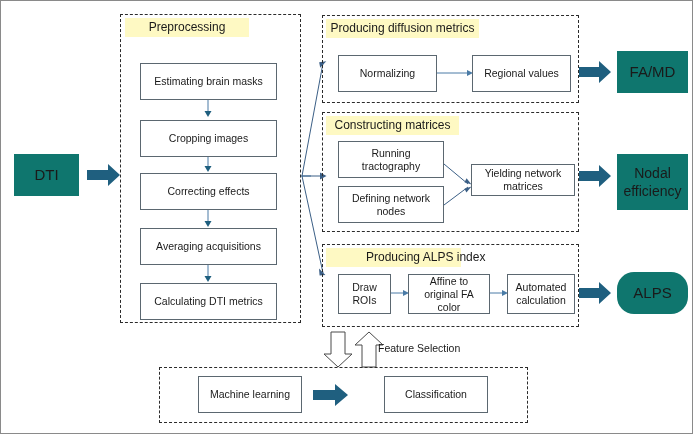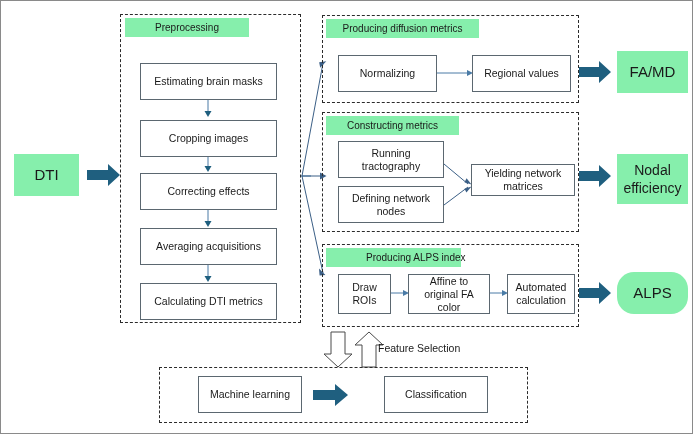--- a/index.html
+++ b/index.html
@@ -19,23 +19,23 @@
   }
   
   .panel {
     position: absolute;
     border: 1px dashed #2b2b2b;
     box-sizing: border-box;
     background: transparent;
   }
   .panel-title {
     position: absolute;
-    background: #86efac;
-    color: #1a1a1a;
-    font-size: 10px;
+    background: #fef9c3;
+    color: #1a1a1a;
+    font-size: 12px;
     line-height: 19px;
     text-align: center;
     box-sizing: border-box;
     white-space: nowrap;
   }
   
   .box {
     position: absolute;
     background: #ffffff;
     border: 1px solid #5b6770;
@@ -45,21 +45,21 @@
     justify-content: center;
     text-align: center;
     color: #1a1a1a;
     font-size: 10.5px;
     line-height: 13px;
     padding: 2px 3px;
   }
   
   .iobox {
     position: absolute;
-    background: #86efac;
+    background: #0f766e;
     border: none;
     box-sizing: border-box;
     display: flex;
     align-items: center;
     justify-content: center;
     text-align: center;
     color: #1a1a1a;
     font-size: 15px;
     line-height: 18px;
   }
@@ -192,27 +192,27 @@
   <div class="panel-title" style="left:325px; top:18px; width:153px; height:19px;">Producing diffusion metrics</div>
 
   <div class="box" style="left:337px; top:54px; width:99px; height:37px;">Normalizing</div>
   <div class="box" style="left:471px; top:54px; width:99px; height:37px;">Regional values</div>
 
   <div class="iobox" style="left:616px; top:50px; width:71px; height:42px;">
     <span>FA/MD</span>
   </div>
 
   <div class="panel" style="left:321px; top:111px; width:257px; height:120px;"></div>
-  <div class="panel-title" style="left:325px; top:115px; width:133px; height:19px;">Constructing metrics</div>
+  <div class="panel-title" style="left:325px; top:115px; width:133px; height:19px;">Constructing matrices</div>
 
   <div class="box" style="left:337px; top:140px; width:106px; height:37px;">Running tractography</div>
   <div class="box" style="left:337px; top:185px; width:106px; height:37px;">Defining network nodes</div>
   <div class="box" style="left:470px; top:163px; width:104px; height:32px;">Yielding network matrices</div>
 
-  <div class="iobox" style="left:616px; top:153px; width:71px; height:50px; font-size:14px;">
+  <div class="iobox" style="left:616px; top:153px; width:71px; height:56px; font-size:14px;">
     <span>Nodal efficiency</span>
   </div>
 
   <div class="panel" style="left:321px; top:243px; width:257px; height:83px;"></div>
   <div class="panel-title" style="left:325px; top:247px; width:135px; height:19px;padding-left:40px;">Producing ALPS index</div>
 
   <div class="box" style="left:337px; top:273px; width:53px; height:40px;">Draw ROIs</div>
   <div class="box" style="left:407px; top:273px; width:82px; height:40px;">Affine to original FA color</div>
   <div class="box" style="left:506px; top:273px; width:68px; height:40px;">Automated calculation</div>
 

